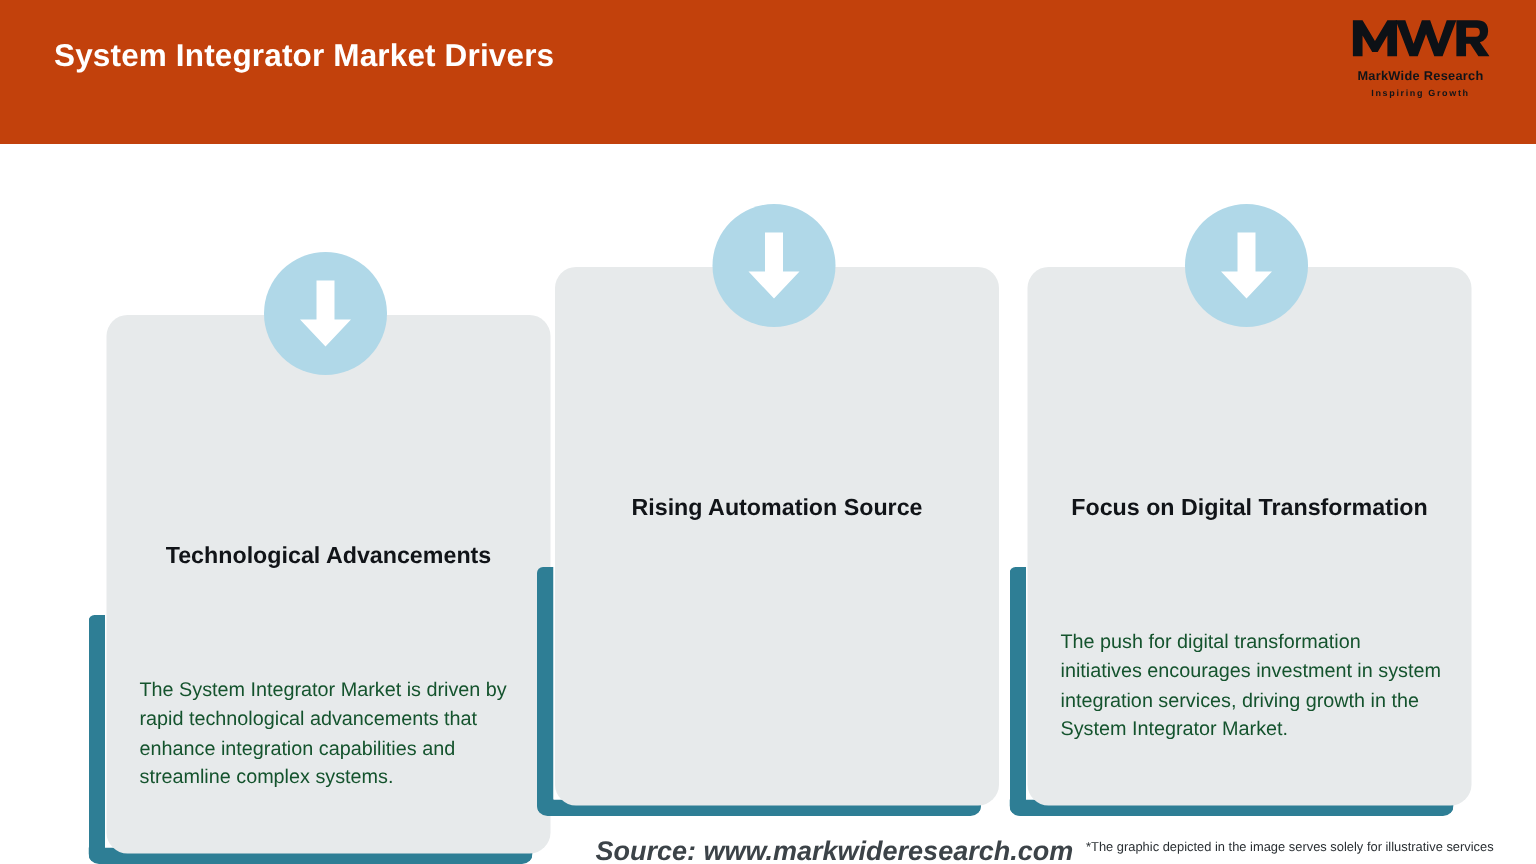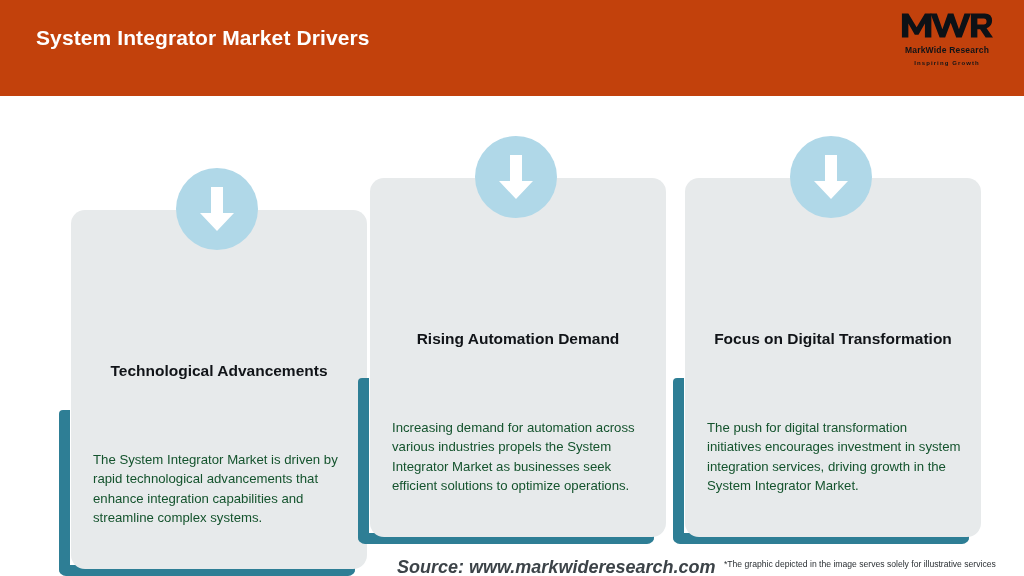--- a/index.html
+++ b/index.html
@@ -204,22 +204,21 @@
     <div class="icon-circle">
       <svg width="40" height="48" viewBox="0 0 40 48">
         <path d="M14 2 L26 2 L26 28 L37 28 L20 46 L3 28 L14 28 Z" fill="#ffffff"></path>
       </svg>
     </div>
   </div>
 
   <div class="card-group g2">
     <div class="frame"></div>
     <div class="card">
-      <div class="card-title">Rising Automation Demand</div>
-      <div class="card-body">Increasing demand for automation across various industries propels the System Integrator Market as businesses seek efficient solutions to optimize operations.</div>
+      <div class="card-title">Rising Automation Source</div>
     </div>
     <div class="icon-circle">
       <svg width="40" height="48" viewBox="0 0 40 48">
         <path d="M14 2 L26 2 L26 28 L37 28 L20 46 L3 28 L14 28 Z" fill="#ffffff"></path>
       </svg>
     </div>
   </div>
 
   <div class="card-group g3">
     <div class="frame"></div>

